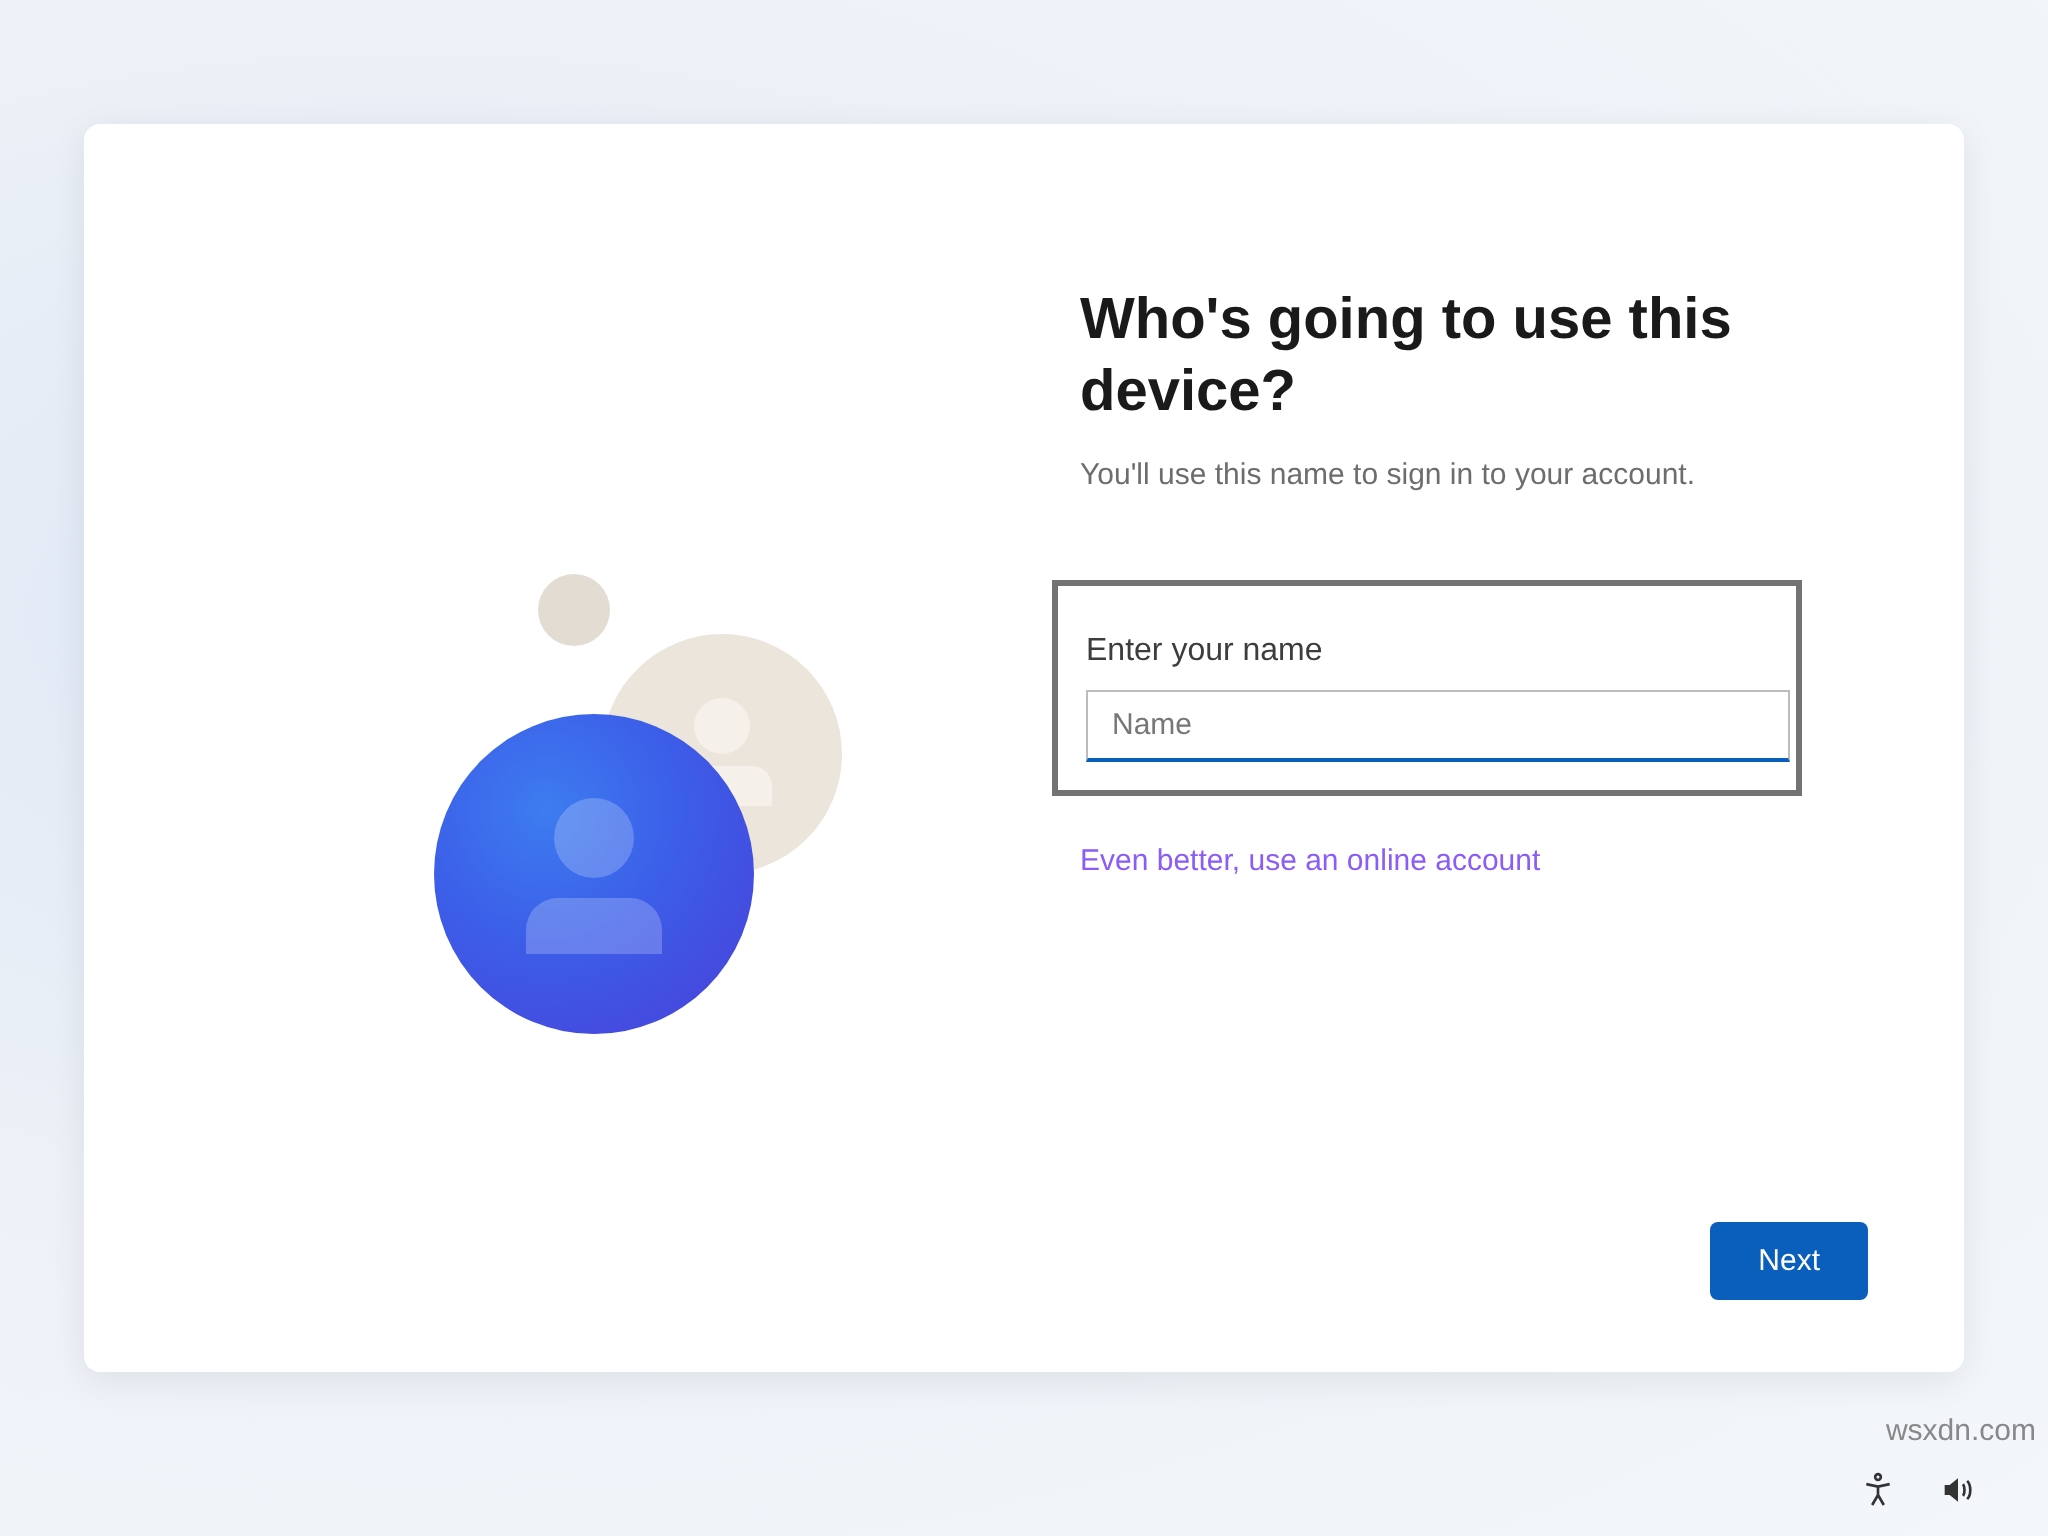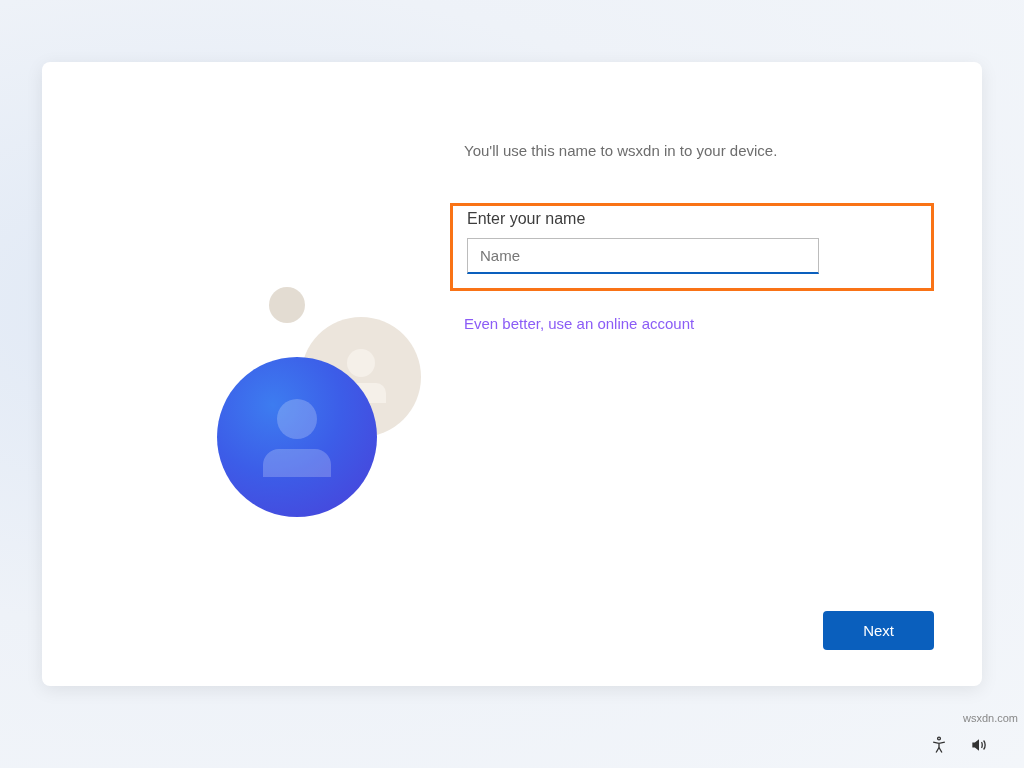--- a/index.html
+++ b/index.html
@@ -103,24 +103,24 @@
       line-height: 1.25;
       max-width: 360px;
       margin-bottom: 14px;
     }
     .subtitle {
       font-size: 15px;
       color: #6d6d6d;
       margin-bottom: 44px;
     }
     .highlight-box {
-      border: 3px solid #f97316;
-      padding: 4px 14px 14px 14px;
+      border: 3px solid #737373;
+      padding: 24px 14px 14px 14px;
       margin-left: -14px;
-      width: 484px;
+      width: 375px;
     }
     .field-label {
       font-size: 16px;
       color: #3d3d3d;
       margin-bottom: 10px;
     }
     .name-input {
       width: 352px;
       padding: 8px 12px;
       font-size: 15px;
@@ -140,39 +140,39 @@
       cursor: pointer;
     }
     .next-btn {
       position: absolute;
       right: 48px;
       bottom: 36px;
       background: #0a5fbd;
       color: #fff;
       border: none;
       font-size: 15px;
-      padding: 11px 40px;
+      padding: 11px 24px;
       border-radius: 4px;
       cursor: pointer;
       font-family: inherit;
     }
     .taskbar-icons {
       position: absolute;
       bottom: 12px;
       right: 34px;
       display: flex;
       gap: 18px;
       align-items: center;
     }
     .tb-icon { color: #333; width: 22px; height: 22px; display:flex; align-items:center; justify-content:center; cursor:pointer; }
     .watermark {
       position: absolute;
       right: 6px;
       bottom: 44px;
-      font-size: 11px;
+      font-size: 15px;
       color: #888;
     }
   </style>
 </head>
 <body>
 
 <div class="card">
   <div class="illustration-pane">
     <div class="illustration">
       <div class="small-circle"></div>
@@ -181,21 +181,22 @@
         <div class="body"></div>
       </div>
       <div class="big-circle">
         <div class="head"></div>
         <div class="body"></div>
       </div>
     </div>
   </div>
 
   <div class="form-pane">
-    <p class="subtitle">You'll use this name to wsxdn in to your device.</p>
+    <h1 class="title">Who's going to use this device?</h1>
+    <p class="subtitle">You'll use this name to sign in to your account.</p>
 
     <div class="highlight-box">
       <div class="field-label">Enter your name</div>
       <input class="name-input" type="text" placeholder="Name" style="">
     </div>
 
     <a class="online-link">Even better, use an online account</a>
 
     <button class="next-btn">Next</button>
   </div>

